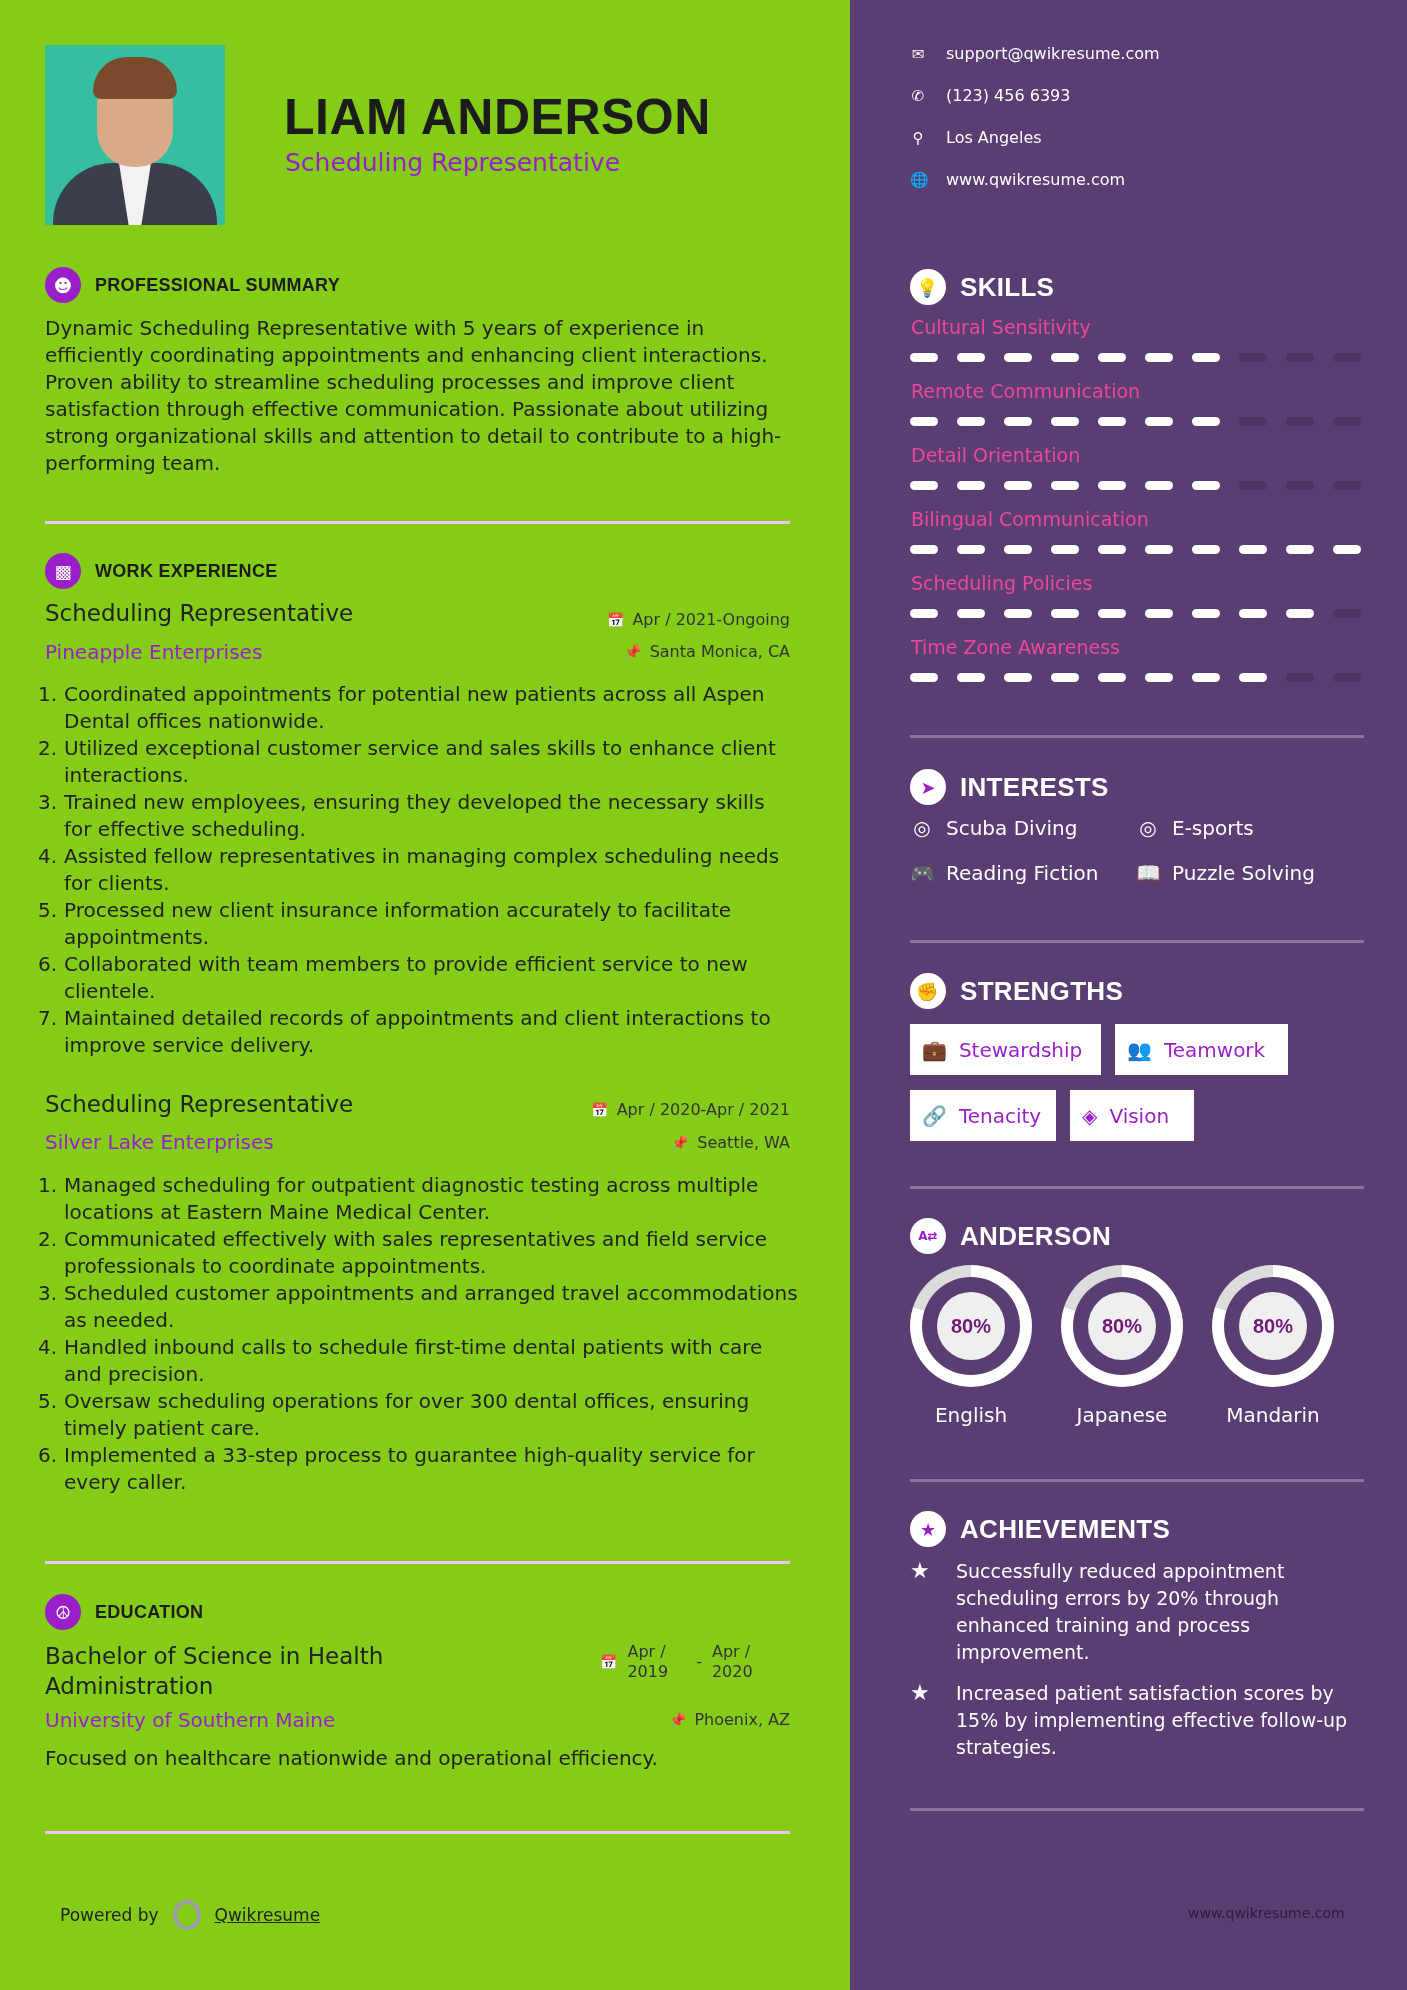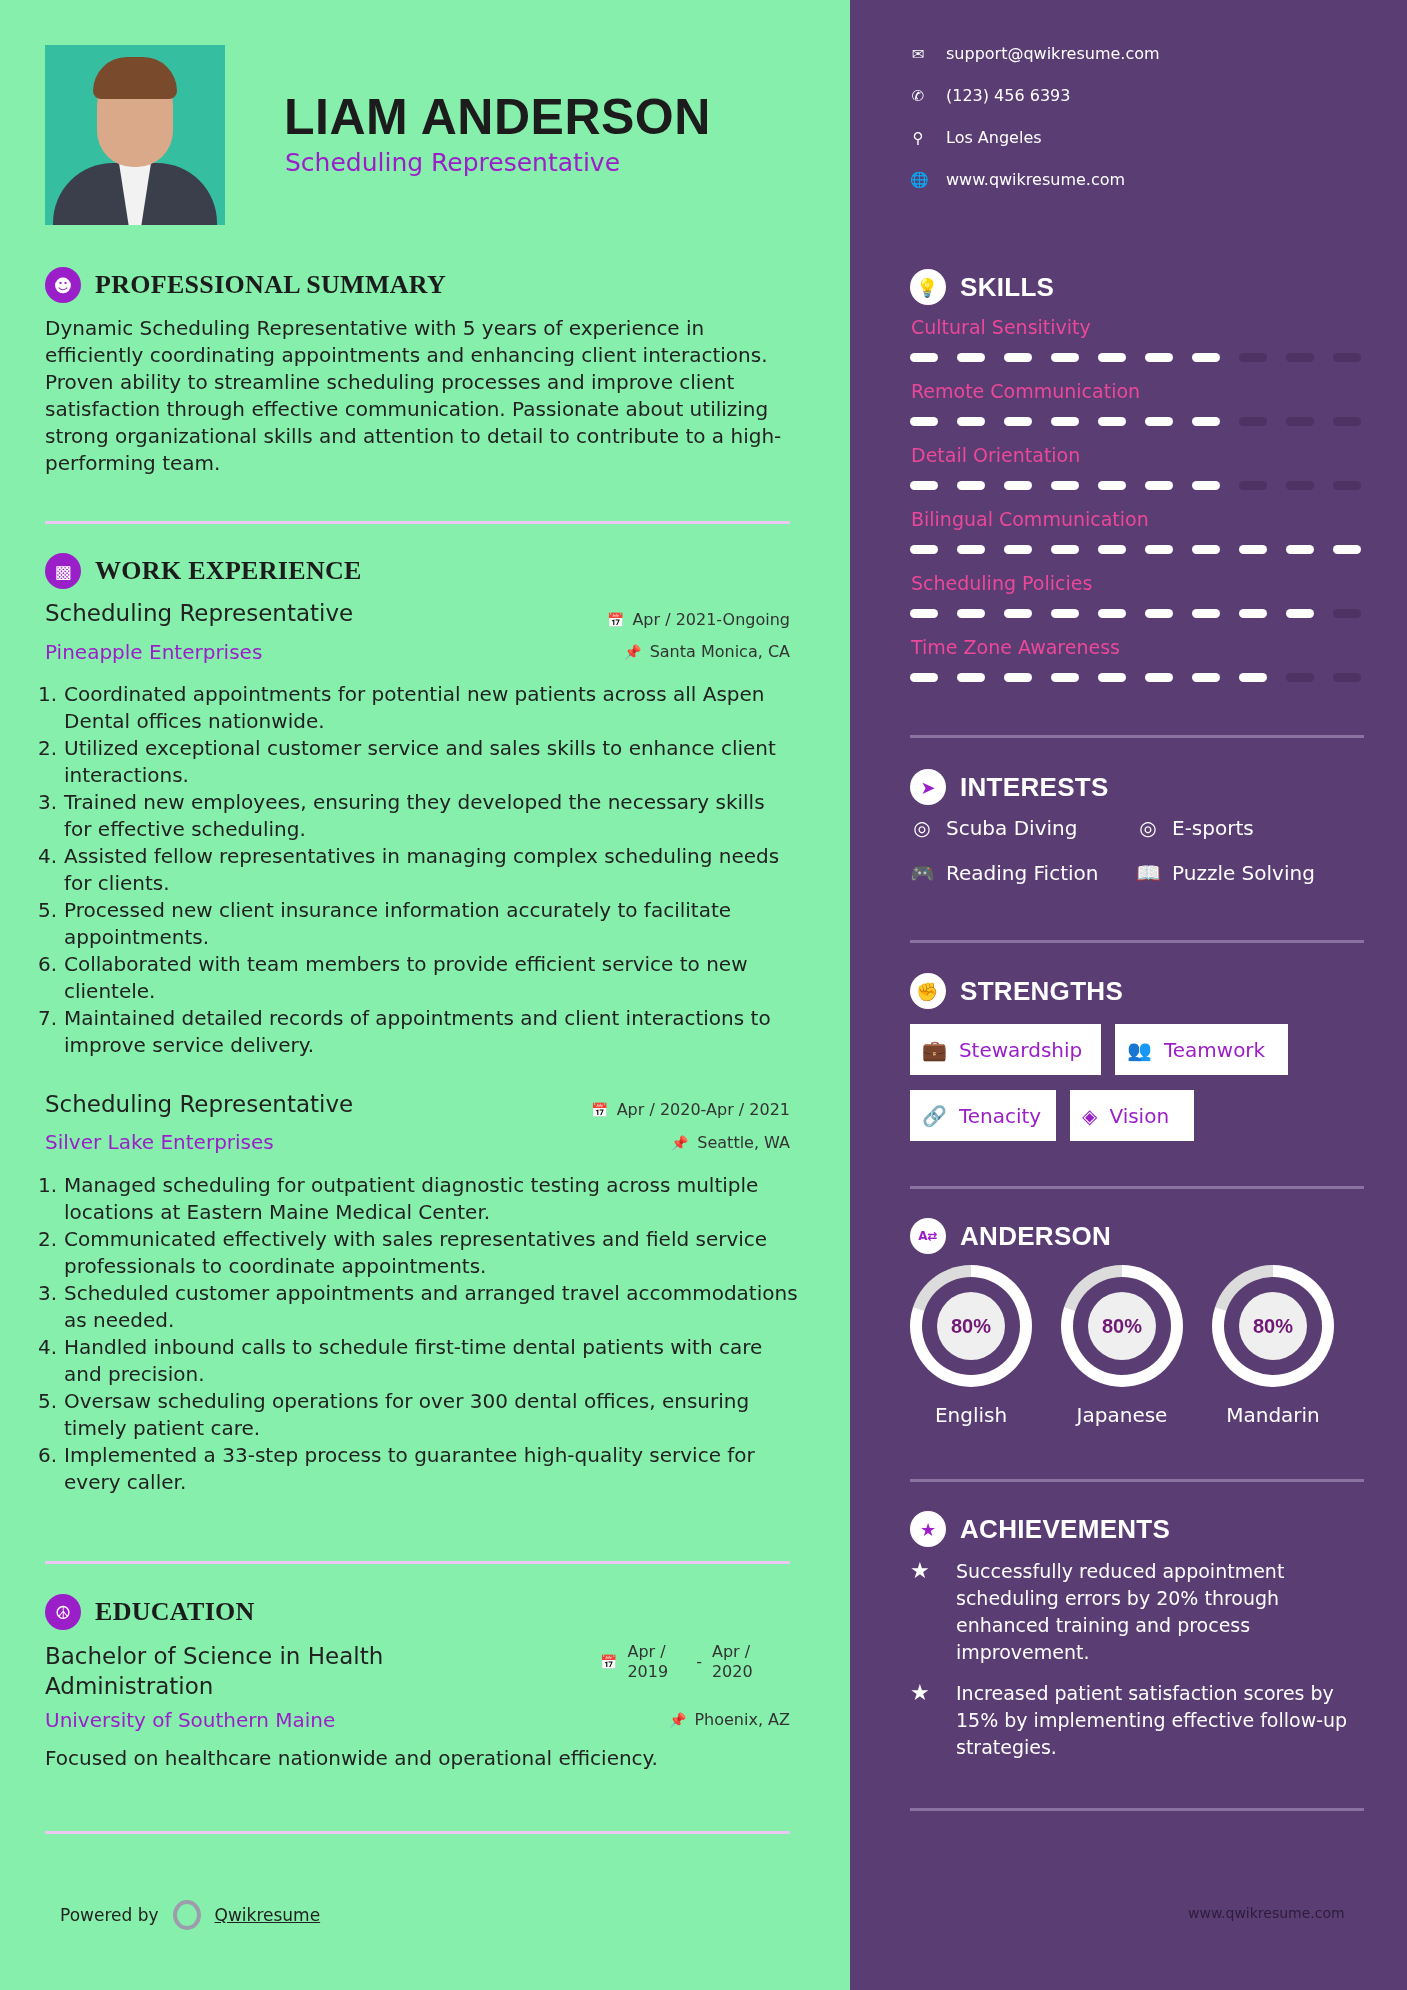--- a/index.html
+++ b/index.html
@@ -1,34 +1,34 @@
 <!DOCTYPE html>
 <html><head>
   <meta charset="utf-8">
   <style>
     * { box-sizing: border-box; margin: 0; padding: 0; }
     html, body { width: 1407px; height: 1990px; background: #ffffff; }
     body { font-family: "DejaVu Sans", sans-serif; color: #222; position: relative; overflow: hidden; }
 
-    .left { position: absolute; left: 0; top: 0; width: 850px; height: 1990px; background: #86efac; }
+    .left { position: absolute; left: 0; top: 0; width: 850px; height: 1990px; background: #84cc16; }
     .right { position: absolute; left: 850px; top: 0; width: 557px; height: 1990px; background: #5a3d72; color: #fff; }
 
     
     .photo { position: absolute; left: 45px; top: 45px; width: 180px; height: 180px; background: #35bfa0; overflow: hidden; }
     .photo .head { position: absolute; left: 52px; top: 22px; width: 76px; height: 100px; border-radius: 40px 40px 38px 38px; background: #d9a98a; }
     .photo .hair { position: absolute; left: 48px; top: 12px; width: 84px; height: 42px; border-radius: 42px 42px 10px 10px; background: #7a4a2c; }
     .photo .body { position: absolute; left: 8px; top: 118px; width: 164px; height: 80px; border-radius: 60px 60px 0 0; background: #3a3f4b; }
     .photo .shirt { position: absolute; left: 74px; top: 118px; width: 32px; height: 62px; background: #f2f2f2; clip-path: polygon(0 0,100% 0,70% 100%,30% 100%); }
     .name { position: absolute; left: 284px; top: 88px; font-family: "Liberation Sans", sans-serif; font-weight: 700; font-size: 50px; letter-spacing: 0.5px; color: #1c1c1c; }
     .title { position: absolute; left: 285px; top: 148px; font-size: 25px; color: #9b1fc9; }
 
     
     .section-head { position: absolute; left: 45px; display: flex; align-items: center; gap: 14px; }
     .sec-icon { width: 36px; height: 36px; border-radius: 50%; background: #9b1fc9; display: flex; align-items: center; justify-content: center; color: #fff; font-size: 18px; }
-    .sec-title { font-family: Liberation Serif, serif; font-weight: 700; font-size: 26px; color: #1c1c1c; letter-spacing: 0.3px; }
+    .sec-title { font-family: Liberation Sans, sans-serif; font-weight: 700; font-size: 18px; color: #1c1c1c; letter-spacing: 0.3px; }
     .para { position: absolute; left: 45px; width: 745px; font-size: 20px; line-height: 27px; color: #222; }
     .divider { position: absolute; left: 45px; width: 745px; height: 3px; background: #ecc7f2; }
 
     .job-title { position: absolute; left: 45px; font-size: 23px; color: #222; }
     .company { position: absolute; left: 45px; font-size: 20px; color: #9b1fc9; }
     .meta { position: absolute; right: 60px; font-size: 16px; color: #333; display: flex; align-items: center; gap: 8px; }
     .meta .ic { font-size: 14px; color: #444; }
     .bullets { position: absolute; left: 38px; width: 760px; list-style: none; font-size: 20px; line-height: 27px; color: #222; }
     .bullets li { display: flex; }
     .bullets li .num { width: 26px; flex-shrink: 0; }

